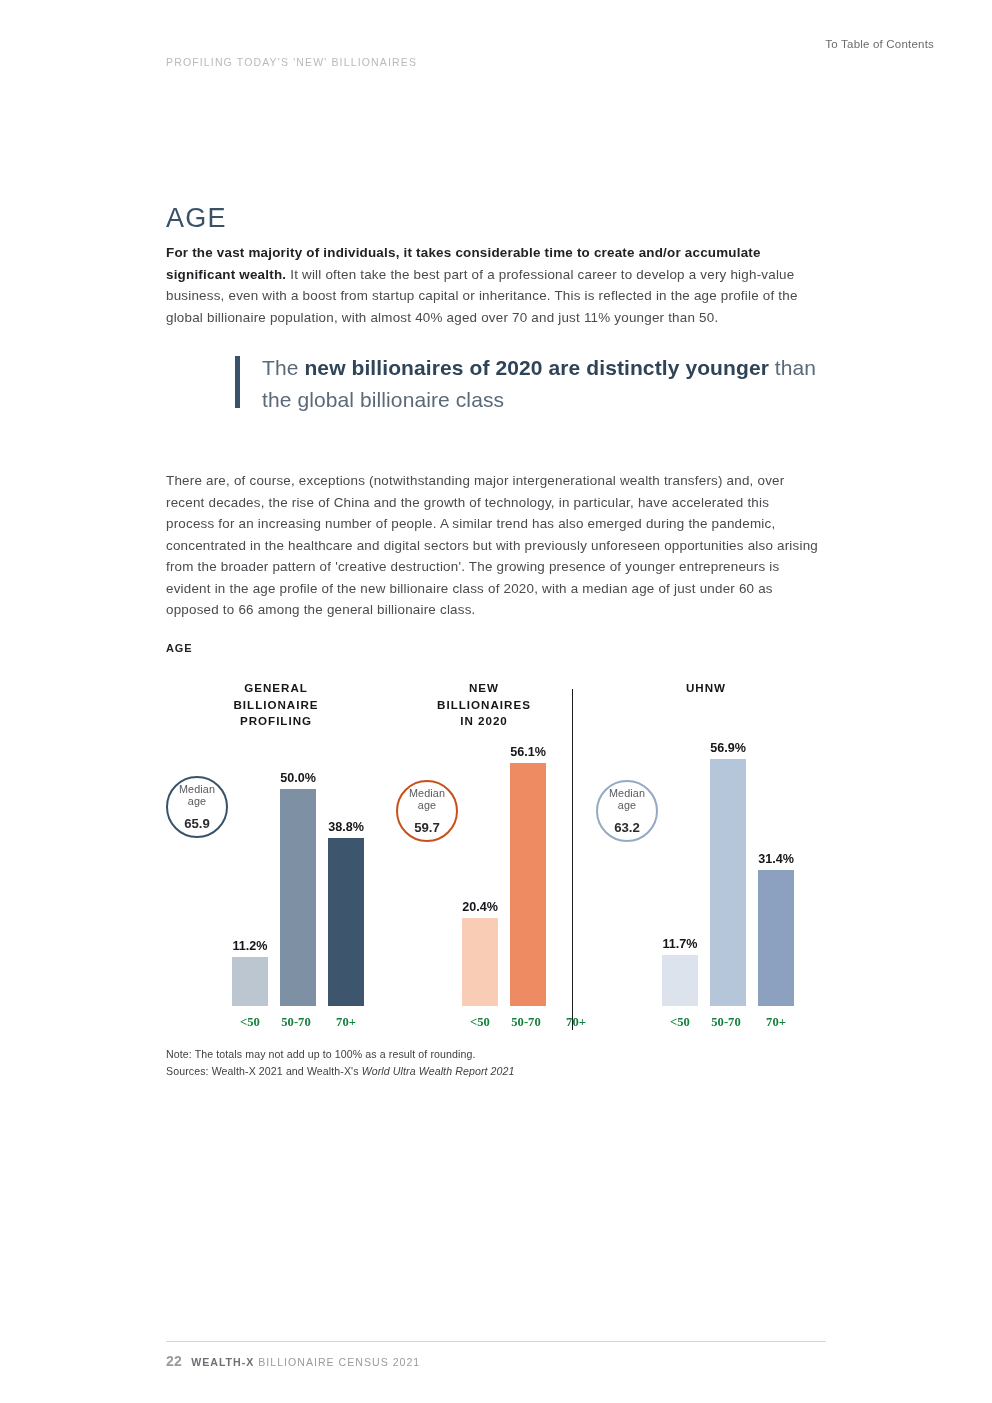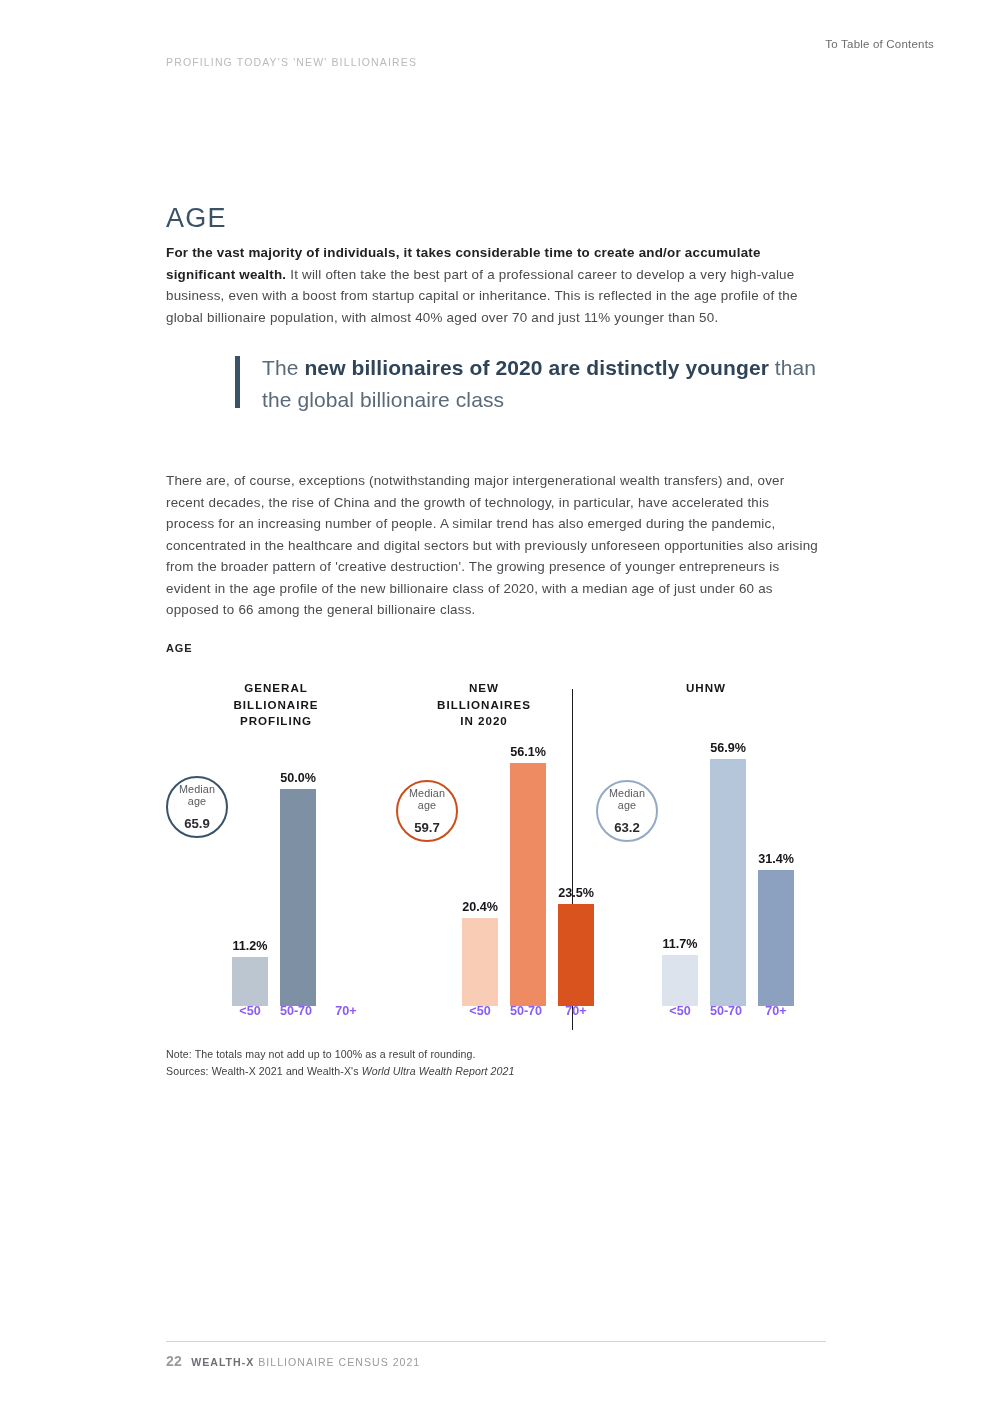--- a/index.html
+++ b/index.html
@@ -199,26 +199,27 @@
     position: absolute;
     left: 50%;
     transform: translateX(-50%);
     font-size: 12.6px;
     font-weight: 700;
     color: #15151a;
     white-space: nowrap;
   }
   .cat-label {
     position: absolute;
-    bottom: 17px;
+    bottom: 5px;
     width: 44px;
     text-align: center;
     font-size: 12.6px;
     font-weight: 700;
-    color: #8b5cf6;
+    color: #15803d;
+    font-family: Liberation Serif, serif;
   }
   .group .cats { position: absolute; bottom: 0; height: 24px; }
   .group.g1 .cats { left: 62px; width: 140px; }
   .group.g2 .cats { left: 62px; width: 140px; }
   .group.g3 .cats { left: 62px; width: 140px; }
   .cat-label.c0 { left: 0px; }
   .cat-label.c1 { left: 46px; }
   .cat-label.c2 { left: 96px; }
 
   
@@ -303,20 +304,24 @@
       </div>
       <div class="plot">
         <div class="bar-slot s0">
           <div class="bar" style="height: 49px; background: rgb(188, 198, 209);"></div>
           <div class="bar-value" style="bottom: 53px;">11.2%</div>
         </div>
         <div class="bar-slot s1">
           <div class="bar" style="height: 217px; background: rgb(126, 145, 164);"></div>
           <div class="bar-value" style="bottom: 221px;">50.0%</div>
         </div>
+        <div class="bar-slot s2">
+          <div class="bar" style="height: 168px; background: rgb(61, 86, 110);"></div>
+          <div class="bar-value" style="bottom: 172px;">38.8%</div>
+        </div>
       </div>
       <div class="cats">
         <div class="cat-label c0">&lt;50</div>
         <div class="cat-label c1">50-70</div>
         <div class="cat-label c2">70+</div>
       </div>
     </div>
 
     <div class="group g2">
       <div class="group-title">
@@ -332,24 +337,20 @@
         <div class="m-val">59.7</div>
       </div>
       <div class="plot">
         <div class="bar-slot s0">
           <div class="bar" style="height: 88px; background: rgb(249, 205, 181);"></div>
           <div class="bar-value" style="bottom: 92px;">20.4%</div>
         </div>
         <div class="bar-slot s1">
           <div class="bar" style="height: 243px; background: rgb(238, 139, 99);"></div>
           <div class="bar-value" style="bottom: 247px;">56.1%</div>
-        </div>
-        <div class="bar-slot s2">
-          <div class="bar" style="height: 102px; background: rgb(217, 83, 30);"></div>
-          <div class="bar-value" style="bottom: 106px;">23.5%</div>
         </div>
       </div>
       <div class="cats">
         <div class="cat-label c0">&lt;50</div>
         <div class="cat-label c1">50-70</div>
         <div class="cat-label c2">70+</div>
       </div>
     </div>
 
     <div class="group g3">

